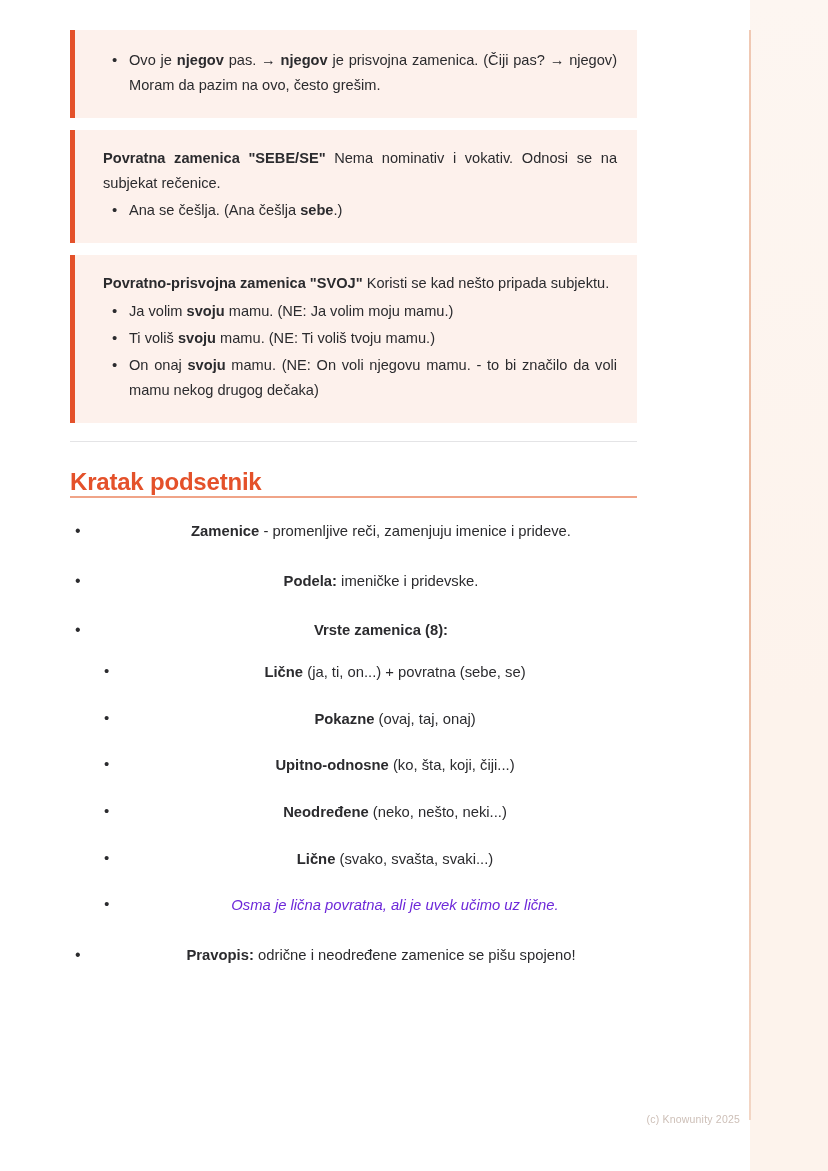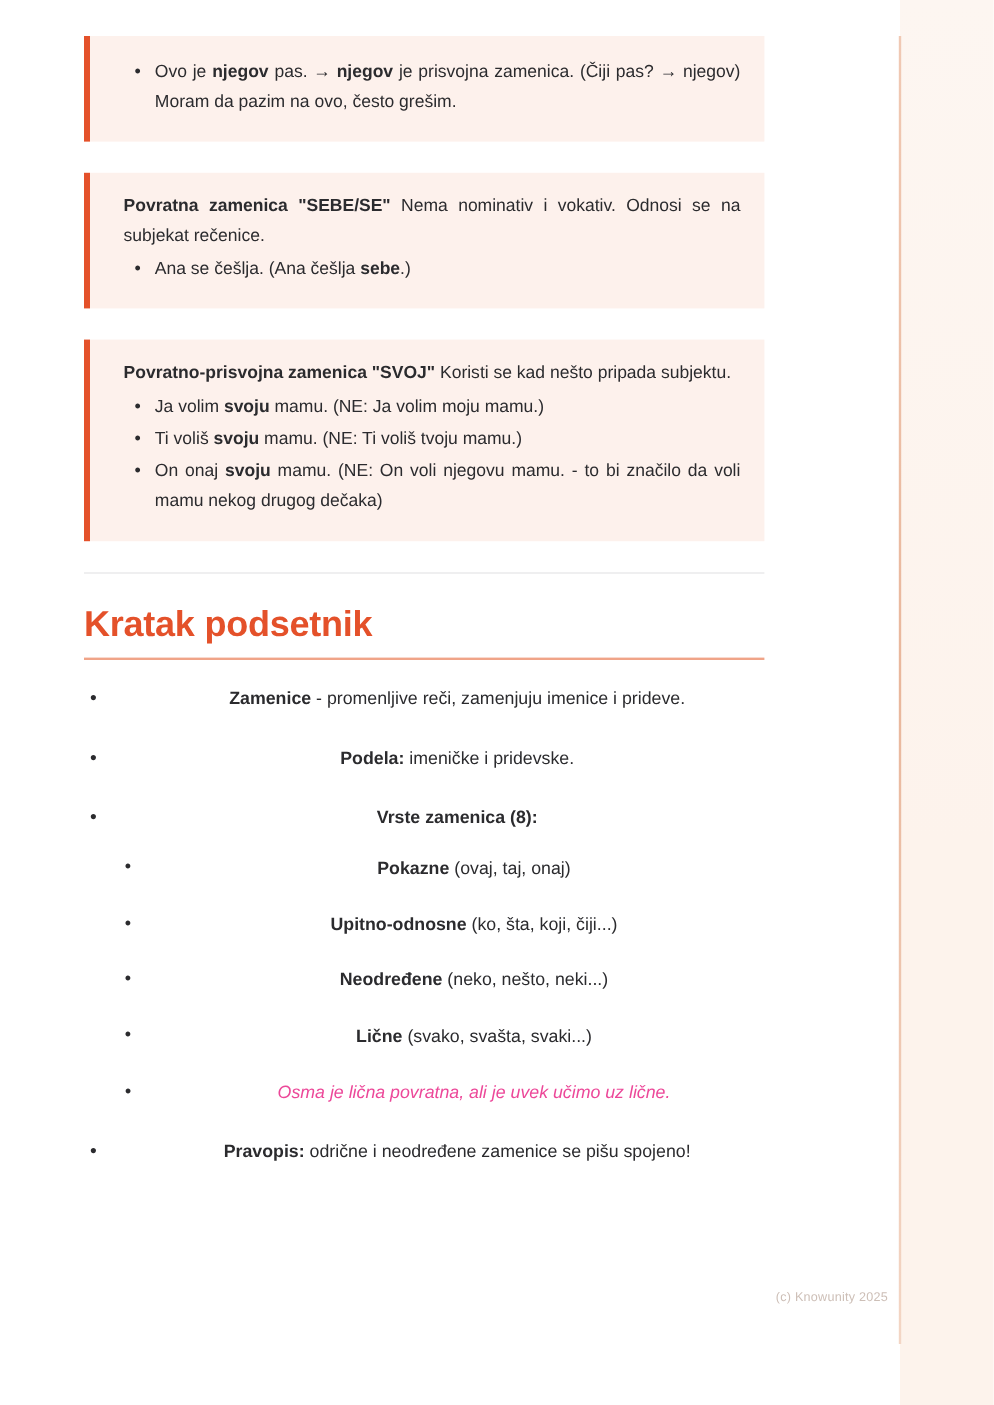--- a/index.html
+++ b/index.html
@@ -47,21 +47,21 @@
     width: 600px;
   }
 
   
   .callout {
     background: #fdf1ec;
     border-left: 5px solid #e4512a;
     padding: 16px 20px 18px 28px;
     box-sizing: border-box;
     width: 567px;
-    margin-bottom: 26px;
+    margin-bottom: 12px;
     font-size: 14.6px;
     line-height: 1.72;
     color: #2b2b2e;
     text-align: justify;
   }
   .callout p {
     margin: 0 0 2px 0;
   }
   .callout ul {
     margin: 0;
@@ -91,24 +91,24 @@
   .divider {
     width: 567px;
     height: 1px;
     background: #e4e4e6;
     margin: 18px 0 26px 0;
   }
 
   
   .section-title {
     color: #e4512a;
-    font-size: 30px;
+    font-size: 24px;
     font-weight: 700;
     letter-spacing: -0.2px;
-    margin: 0 0 10px 0;
+    margin: 0 0 0 0;
   }
   .title-rule {
     width: 567px;
     height: 2px;
     background: #f0a488;
     margin-bottom: 22px;
   }
 
   
   ul.summary {
@@ -145,27 +145,27 @@
   ul.sub > li::before {
     content: "•";
     position: absolute;
     left: -16px;
     top: -2px;
     font-size: 15px;
     color: #2b2b2e;
   }
   ul.sub > li.italic-note {
     font-style: italic;
-    color: #ec4899;
+    color: #6d28d9;
   }
 
   .footer-credit {
     position: absolute;
     right: 88px;
-    top: 1075px;
+    top: 1113px;
     font-size: 10.5px;
     color: #cdbfb7;
     letter-spacing: 0.2px;
   }
 </style>
 </head>
 <body>
 
 <div class="page">
 
@@ -198,20 +198,21 @@
 
     <div class="divider"></div>
 
     <h2 class="section-title">Kratak podsetnik</h2>
     <div class="title-rule"></div>
 
     <ul class="summary" id="summary-host">
         <li><strong>Zamenice</strong><span> - promenljive reči, zamenjuju imenice i prideve.</span></li>
         <li><strong>Podela:</strong><span> imeničke i pridevske.</span></li>
         <li><strong>Vrste zamenica (8):</strong><ul class="sub">
+            <li class=""><strong>Lične</strong><span> (ja, ti, on...) + povratna (sebe, se)</span></li>
             <li class=""><strong>Pokazne</strong><span> (ovaj, taj, onaj)</span></li>
             <li class=""><strong>Upitno-odnosne</strong><span> (ko, šta, koji, čiji...)</span></li>
             <li class=""><strong>Neodređene</strong><span> (neko, nešto, neki...)</span></li>
             <li class=""><strong>Lične</strong><span> (svako, svašta, svaki...)</span></li>
             <li class="italic-note"><span>Osma je lična povratna, ali je uvek učimo uz lične.</span></li>
           </ul></li>
         <li><strong>Pravopis:</strong><span> odrične i neodređene zamenice se pišu spojeno!</span></li>
       </ul>
   </div>
 

